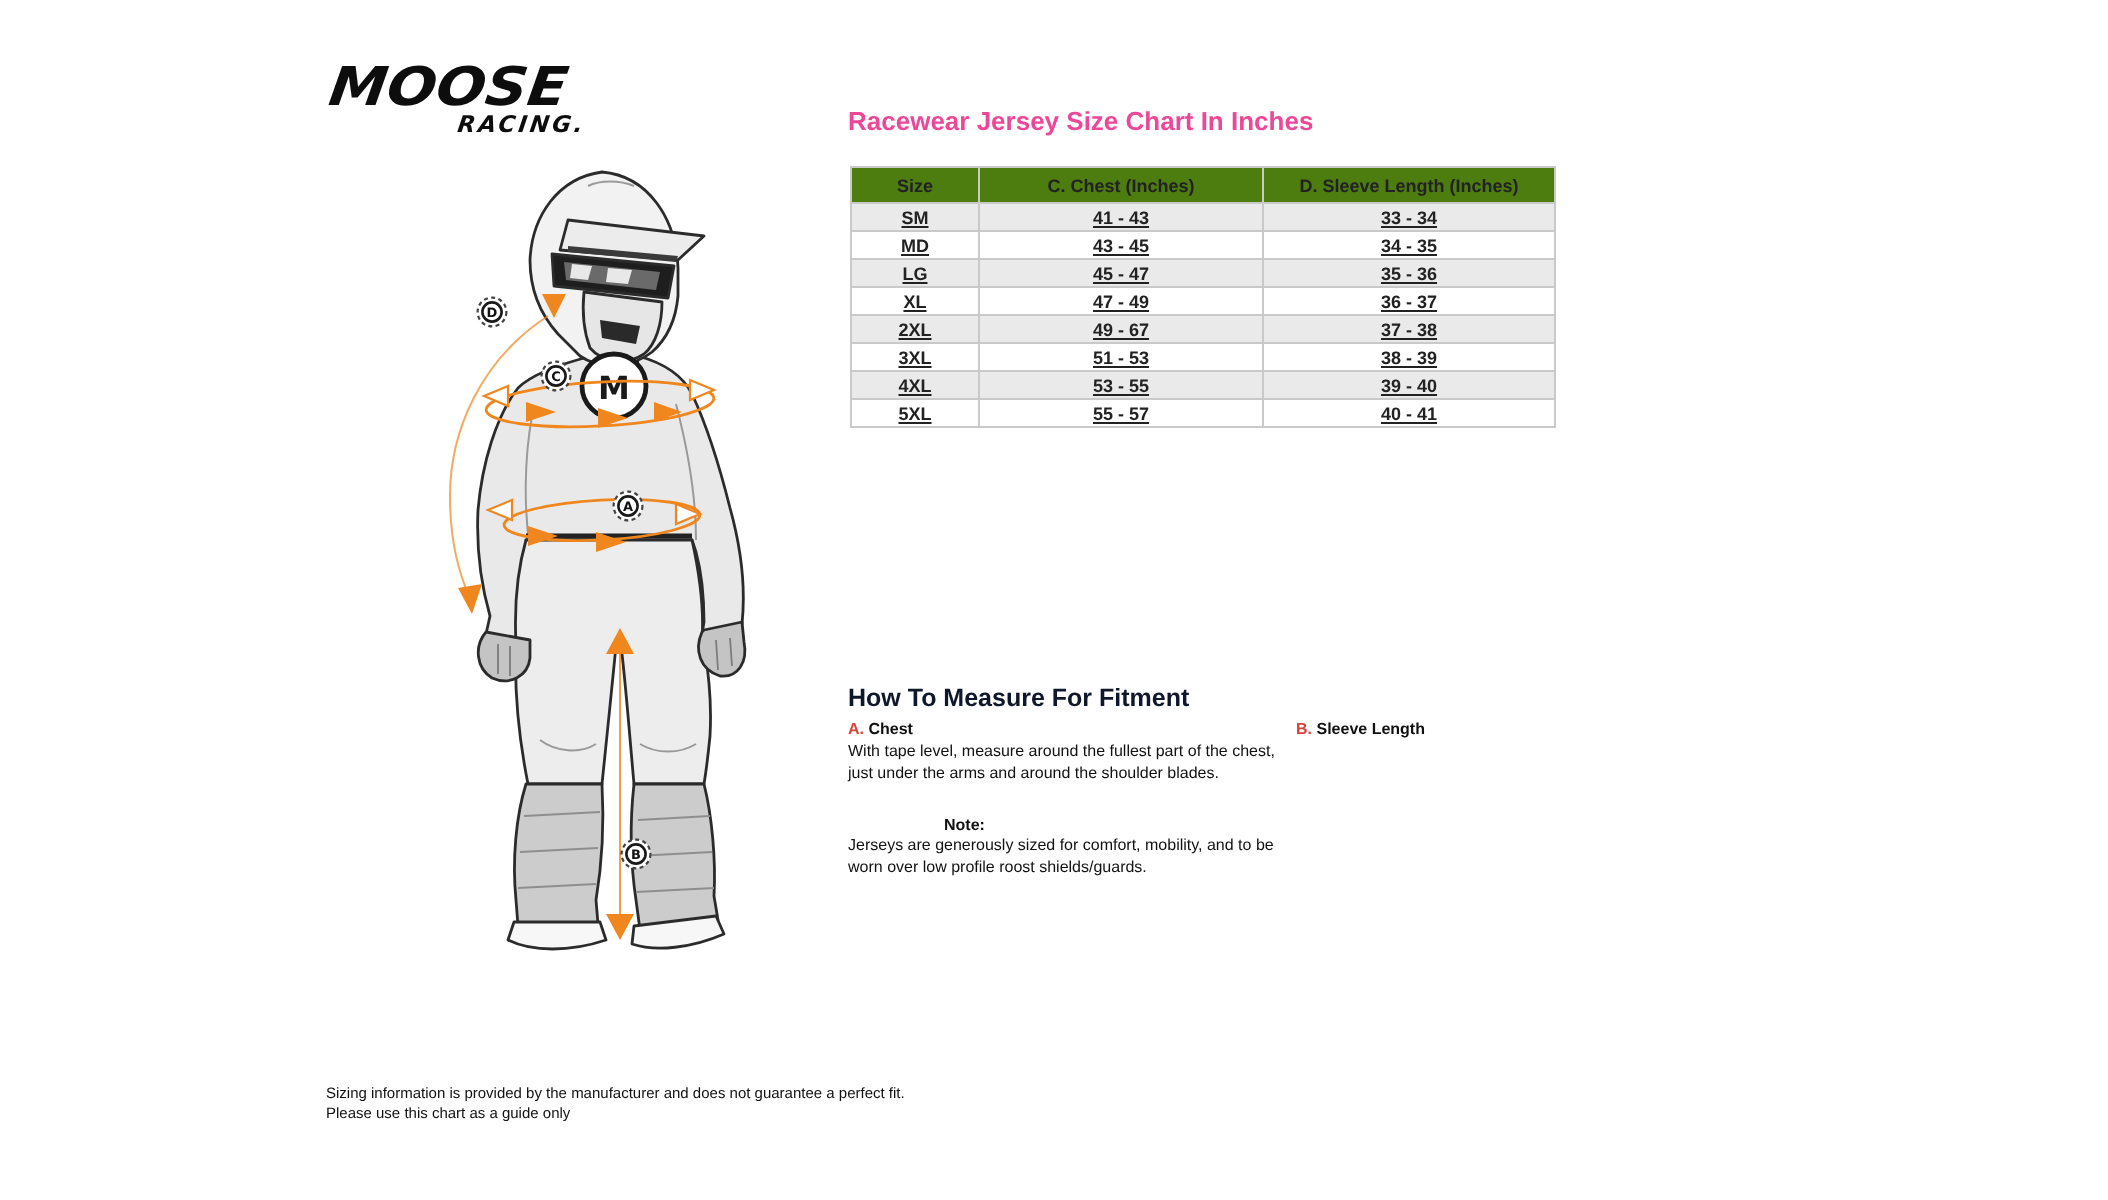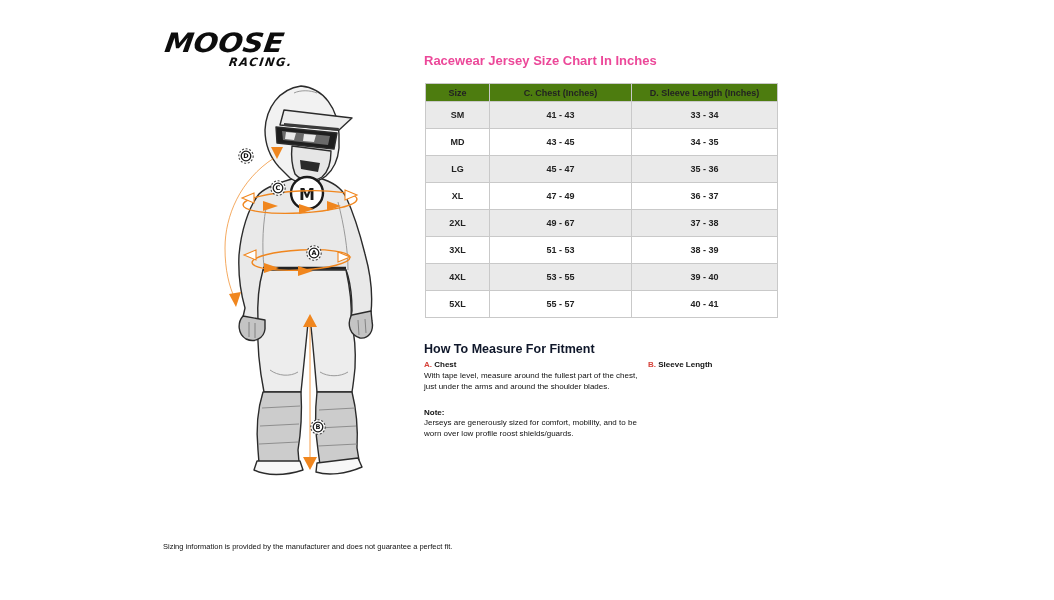--- a/index.html
+++ b/index.html
@@ -27,36 +27,36 @@
   table.size-table {
     position:absolute; left:425px; top:83px; width:352px;
     border-collapse:collapse; table-layout:fixed;
     font-size:9px; color:#222;
   }
   table.size-table th, table.size-table td {
     border:1px solid #c9c9c9; text-align:center; vertical-align:middle;
     font-weight:bold; padding:0;
   }
   table.size-table th { height:18px; background:#4d7c0f; }
-  table.size-table td { height:27px; }
+  table.size-table td { height:14px;text-decoration:underline; }
   table.size-table col.c-size  { width:64px; }
   table.size-table col.c-chest { width:142px; }
   table.size-table col.c-sleeve{ width:146px; }
   table.size-table tbody tr:nth-child(odd)  td { background:#eaeaea; }
   table.size-table tbody tr:nth-child(even) td { background:#ffffff; }
 
   
   .fitment-title { position:absolute; left:424px; top:342px; font-size:12.5px; font-weight:bold; color:#0f172a; }
   .measure-block { position:absolute; width:222px; font-size:8px; line-height:1.3; color:#111; }
   .measure-a { left:424px; top:360px; }
   .measure-b { left:648px; top:360px; width:218px; }
   .measure-head { font-size:8px; font-weight:bold; margin-bottom:1px; }
   .letter-red { color:#d6433b; font-weight:bold; }
   .note-block { position:absolute; left:424px; top:408px; width:222px; font-size:8px; line-height:1.3; color:#111; }
-  .note-label { font-weight:bold; }
+  .note-label { font-weight:bold;margin-left:48px; }
 
   
   .footer { position:absolute; left:163px; top:542px; font-size:7.5px; line-height:1.35; color:#111; }
 
   
   svg.rider { position:absolute; left:200px; top:80px; }
 </style>
 </head>
 <body>
 
@@ -239,15 +239,16 @@
     </div>
   </div>
 
   <div class="note-block">
     <div class="note-label">Note:</div>
     <p>Jerseys are generously sized for comfort, mobility, and to be worn over low profile roost shields/guards.</p>
   </div>
 
   <div class="footer">
     <div>Sizing information is provided by the manufacturer and does not guarantee a perfect fit.</div>
+    <div>Please use this chart as a guide only</div>
   </div>
 
 </div>
 
 </body></html>

